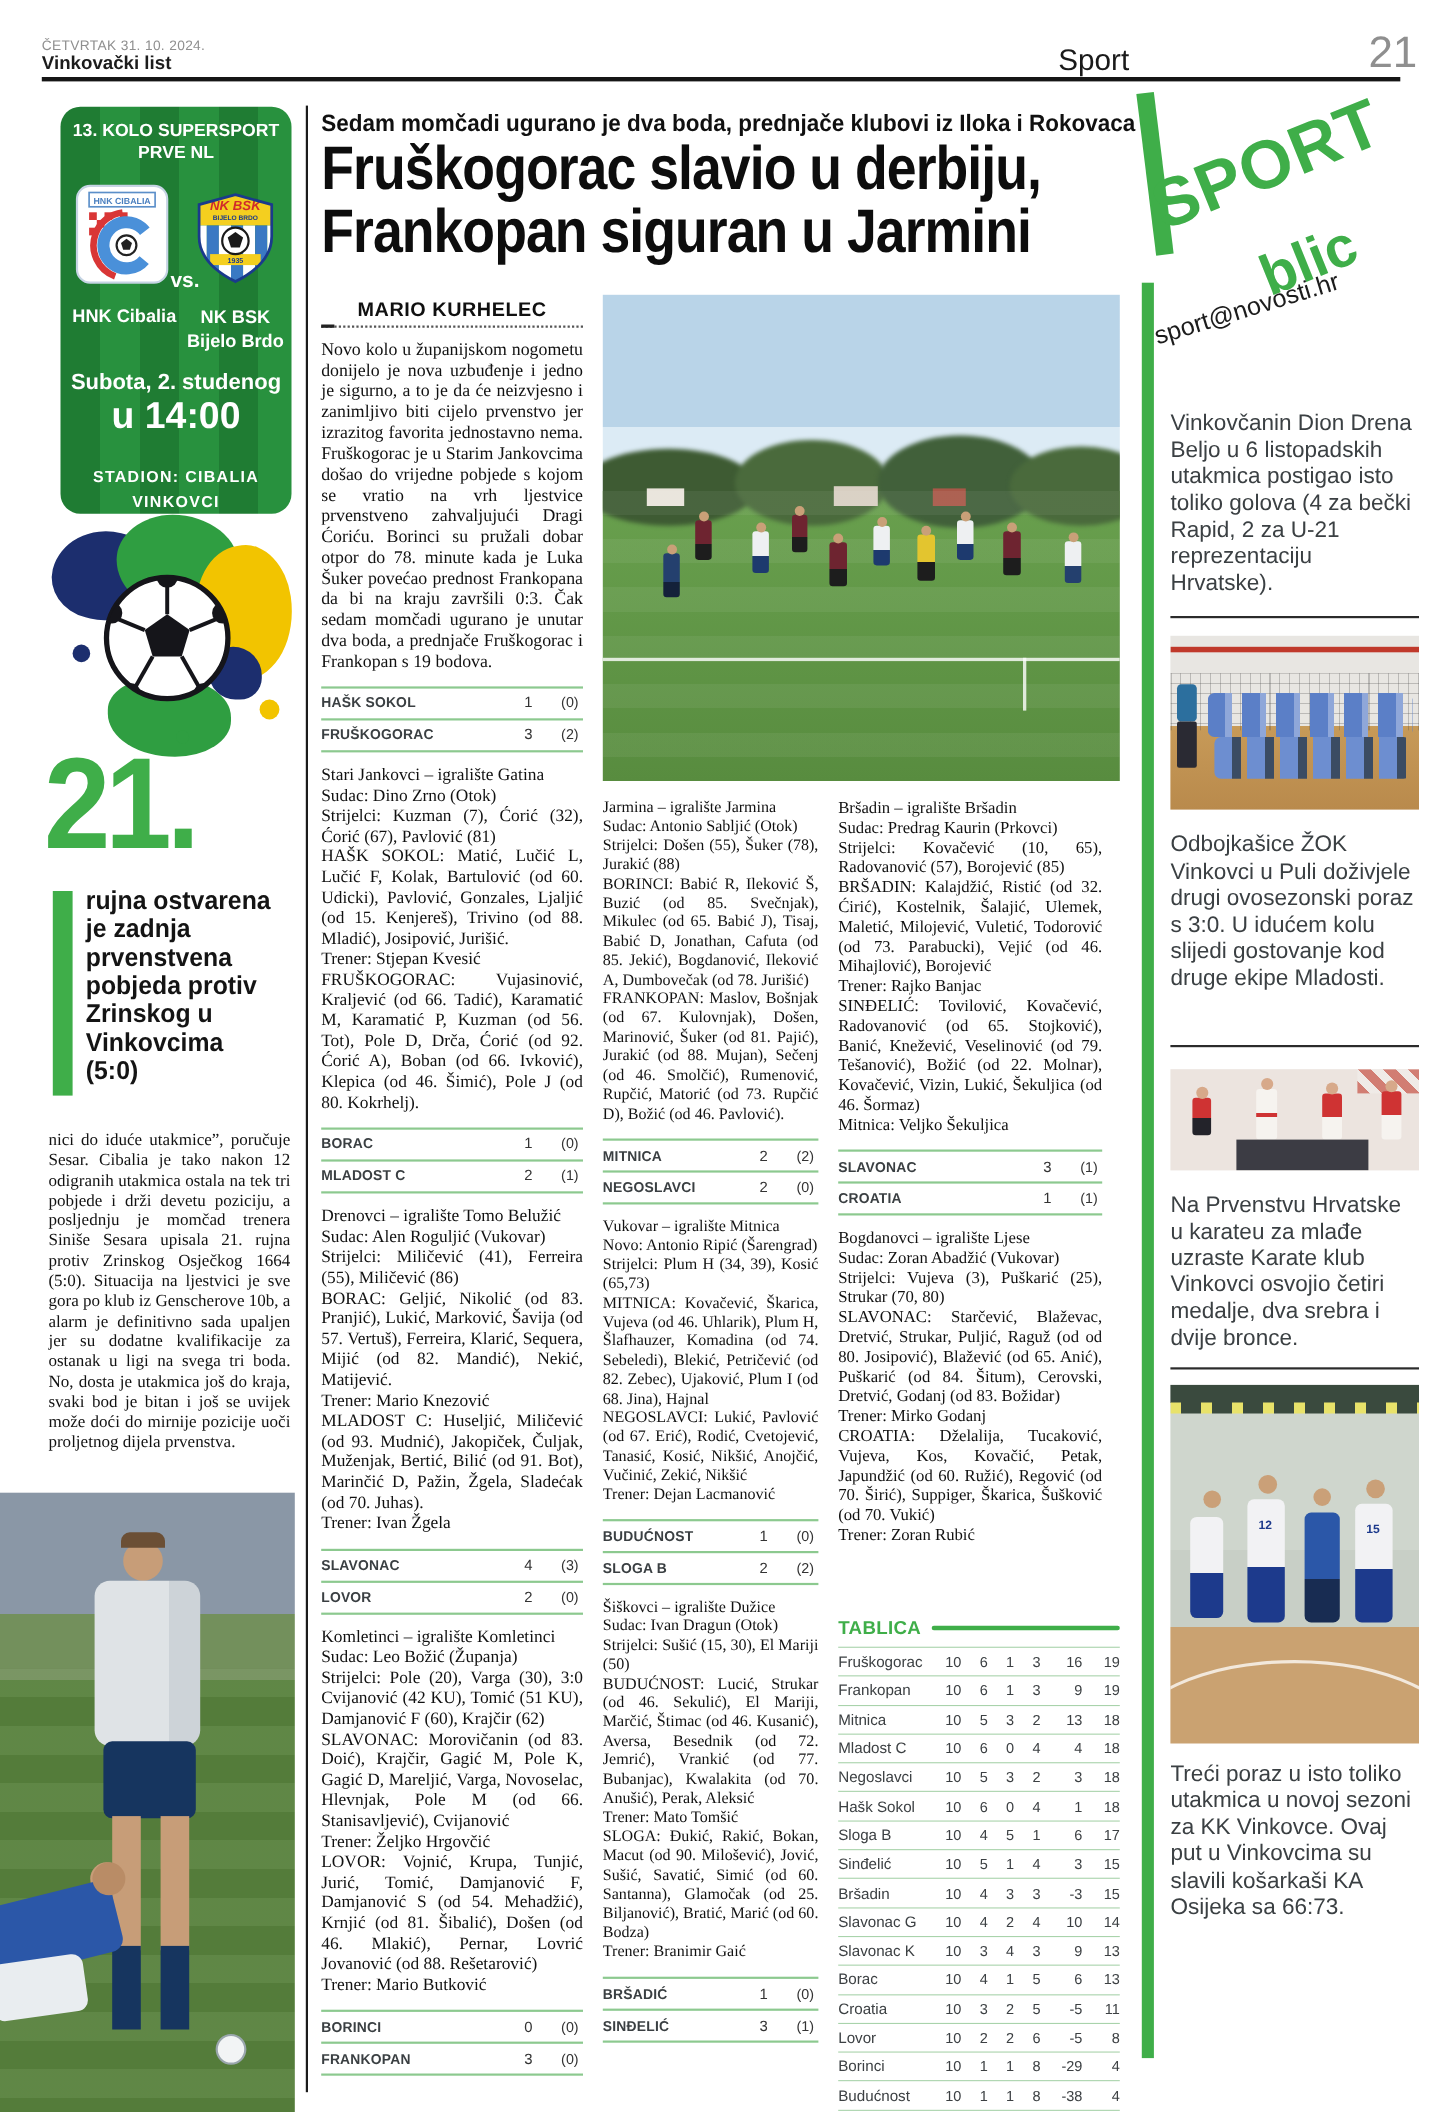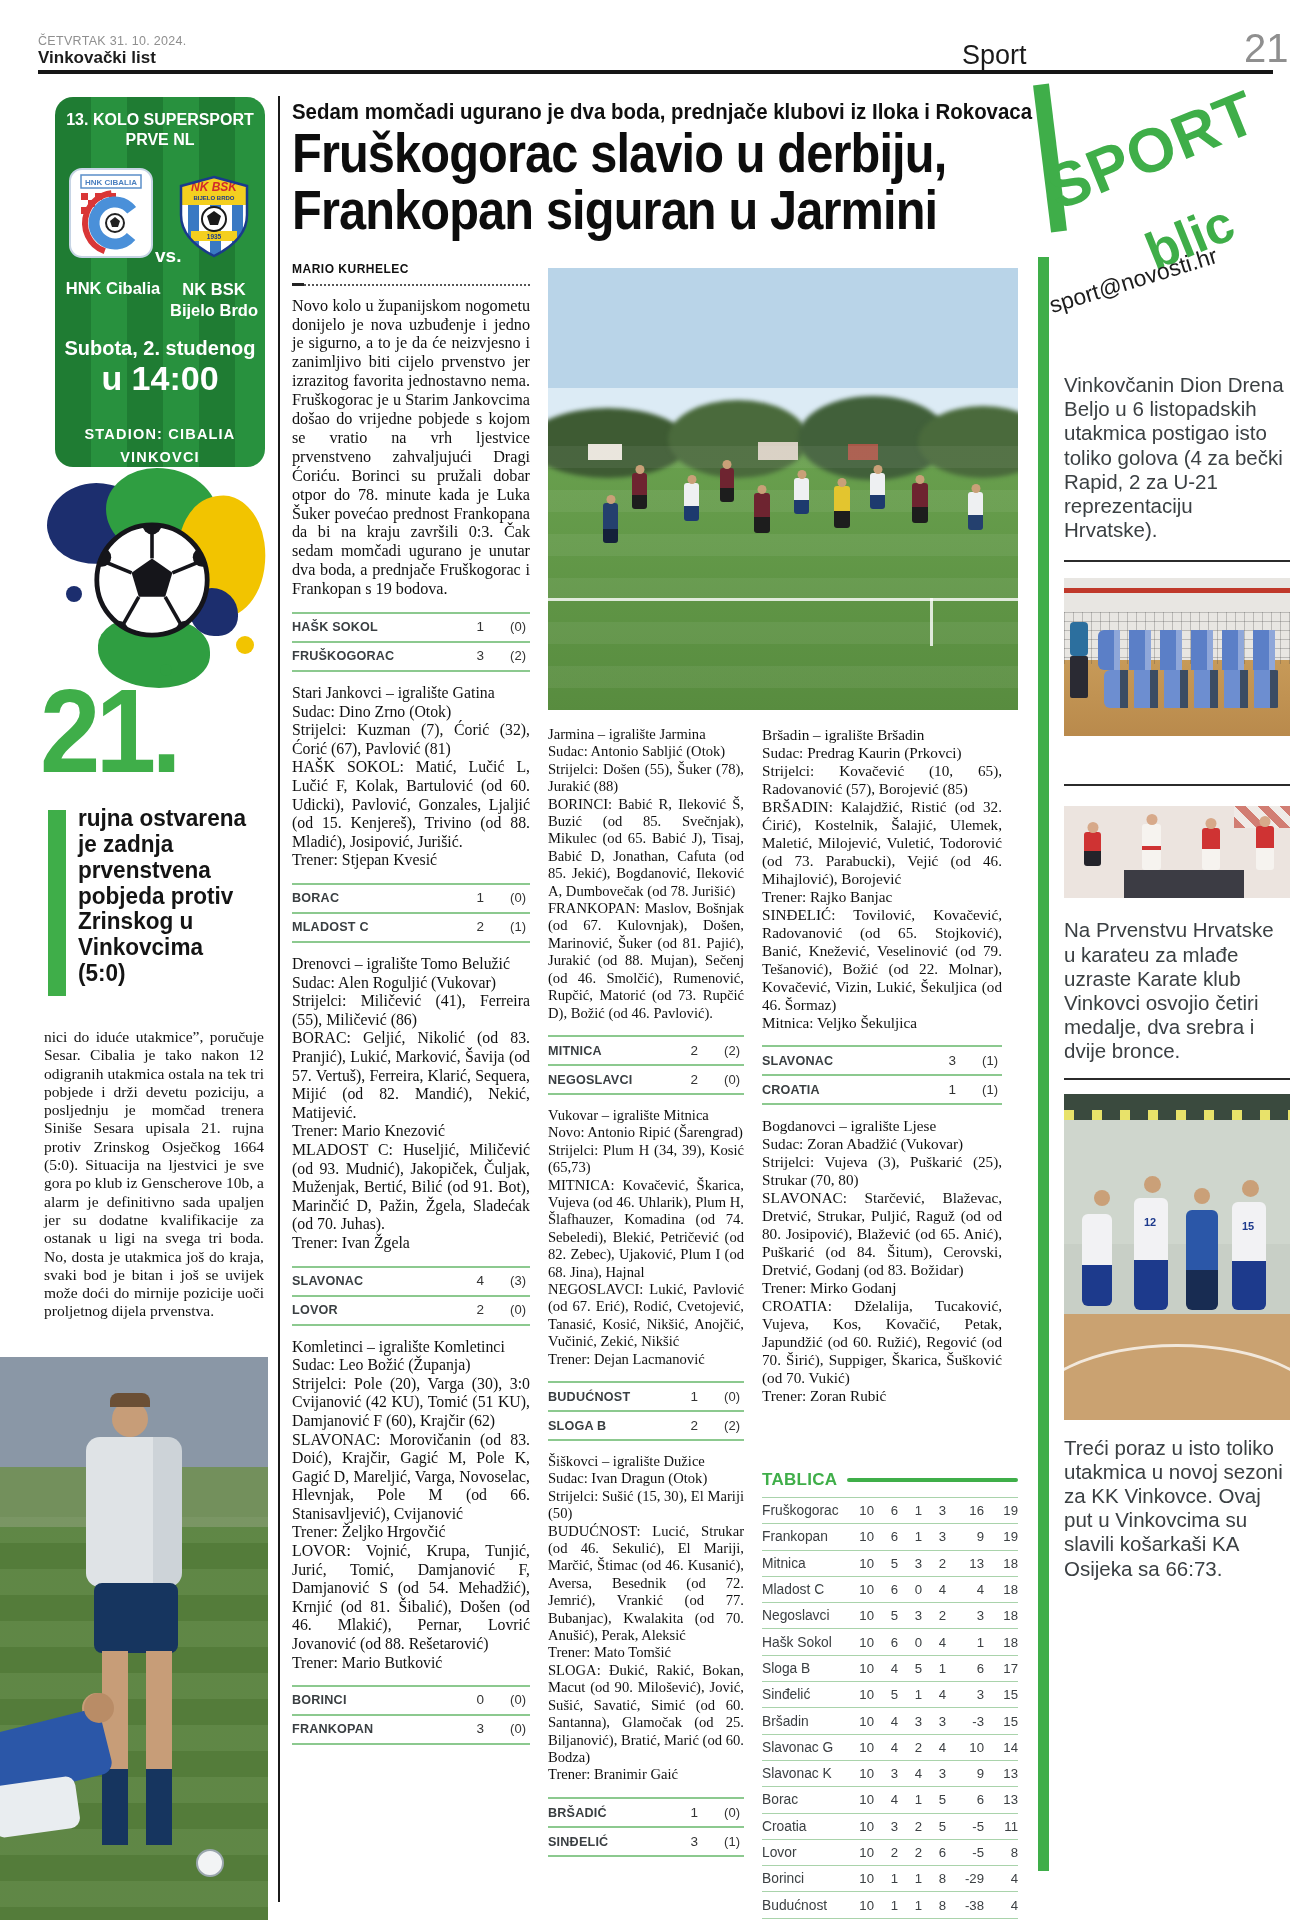--- a/index.html
+++ b/index.html
@@ -59,21 +59,21 @@
   .mp-stripes{position:absolute;left:0;top:178px;right:0;bottom:0;background:repeating-linear-gradient(180deg,rgba(255,255,255,.06) 0 22px,rgba(0,0,0,0) 22px 44px);}
   .mp-line{position:absolute;left:0;top:330px;width:100%;height:3px;background:rgba(255,255,255,.8);}
   .tree{position:absolute;border-radius:50%;filter:blur(2px);}
   .pl{position:absolute;border-radius:3px;}
   .pl::before{content:"";position:absolute;left:50%;top:-8px;transform:translateX(-50%);width:9px;height:9px;border-radius:50%;background:#c9a078;}
   
   .col{position:absolute;}
   .col1{left:292px;top:256px;width:238px;font-size:15.8px;line-height:18.6px;}
   .col2{left:548px;top:726px;width:196px;font-size:14.6px;line-height:17.4px;}
   .col3{left:762px;top:726px;width:240px;font-size:15.2px;line-height:18px;}
-  .byline{margin-top:4px;font-family:"Liberation Sans",sans-serif;font-size:12px;font-weight:700;letter-spacing:.5px;color:#101010;}
+  .byline{margin-top:16px;text-align:center;font-family:"Liberation Sans",sans-serif;font-size:18px;font-weight:700;letter-spacing:.5px;color:#101010;}
   .byline-rule{position:relative;margin:5px 0 11px 0;border-bottom:2px dotted #555;height:0;}
   .byline-rule::before{content:"";position:absolute;left:0;top:-1px;width:12px;height:3px;background:#222;}
   .lead{margin:0 0 2px 0;font-size:16.2px;line-height:18.9px;text-align:justify;}
   .mline{margin:0;text-align:justify;}
   .report{margin:0;}
   
   .scorebox{margin:13px 0 12px 0;border-top:2px solid var(--sline);font-family:"Liberation Sans",sans-serif;}
   .srow{display:flex;align-items:center;height:27px;border-bottom:2px solid var(--sline);}
   .steam{flex:1;font-size:13px;font-weight:600;color:#3a3f42;letter-spacing:.2px;transform:scaleX(.97);transform-origin:left center;}
   .sgoals{width:34px;text-align:right;font-size:13.5px;color:#333;}
@@ -287,20 +287,21 @@
           <span class="shalf">(2)</span>
         </div>
       </div>
     <div class="report">
 
     <p class="mline">Stari Jankovci – igralište Gatina</p>
         <p class="mline">Sudac: Dino Zrno (Otok)</p>
         <p class="mline">Strijelci: Kuzman (7), Ćorić (32), Ćorić (67), Pavlović (81)</p>
         <p class="mline">HAŠK SOKOL: Matić, Lučić L, Lučić F, Kolak, Bartulović (od 60. Udicki), Pavlović, Gonzales, Ljaljić (od 15. Kenjereš), Trivino (od 88. Mladić), Josipović, Jurišić.</p>
         <p class="mline">Trener: Stjepan Kvesić</p>
+        <p class="mline">FRUŠKOGORAC: Vujasinović, Kraljević (od 66. Tadić), Karamatić M, Karamatić P, Kuzman (od 56. Tot), Pole D, Drča, Ćorić (od 92. Ćorić A), Boban (od 66. Ivković), Klepica (od 46. Šimić), Pole J (od 80. Kokrhelj).</p>
       </div>
     <div class="scorebox">
 
     <div class="srow">
           <span class="steam">BORAC</span>
           <span class="sgoals">1</span>
           <span class="shalf">(0)</span>
         </div>
         <div class="srow">
           <span class="steam">MLADOST C</span>
@@ -635,20 +636,21 @@
     <div class="side-text">Vinkovčanin Dion Drena Beljo u 6 listopadskih utakmica postigao isto toliko golova (4 za bečki Rapid, 2 za U-21 reprezentaciju Hrvatske).</div>
     <hr class="side-hr hr1">
     <div class="ph ph-volley">
       <div style="position:absolute;left:0;top:10px;width:100%;height:5px;background:#c0392b;"></div>
       <div style="position:absolute;left:0;top:34px;width:100%;height:52px;background:repeating-linear-gradient(90deg,rgba(70,70,70,.28) 0 1px,transparent 1px 9px),repeating-linear-gradient(180deg,rgba(70,70,70,.28) 0 1px,transparent 1px 9px);"></div>
       <div style="position:absolute;left:6px;top:44px;width:18px;height:34px;border-radius:4px;background:#2c6f9e;"></div>
       <div style="position:absolute;left:6px;top:78px;width:18px;height:42px;border-radius:2px;background:#2a2a33;"></div>
       <div style="position:absolute;left:34px;top:52px;width:186px;height:40px;border-radius:6px;background:repeating-linear-gradient(90deg,#5b7fc7 0 16px,#8fa7d9 16px 22px,transparent 22px 31px);"></div>
       <div style="position:absolute;left:40px;top:92px;width:178px;height:38px;border-radius:6px;background:repeating-linear-gradient(90deg,#6d8ed0 0 16px,#3b4c63 16px 24px,transparent 24px 30px);"></div>
     </div>
+    <div class="side-text">Odbojkašice ŽOK Vinkovci u Puli doživjele drugi ovosezonski poraz s 3:0. U idućem kolu slijedi gostovanje kod druge ekipe Mladosti.</div>
     <hr class="side-hr hr2">
     <div class="ph ph-karate">
       <div style="position:absolute;right:0;top:0;width:56px;height:22px;background:repeating-linear-gradient(45deg,#c0392b 0 8px,#f2efec 8px 16px);opacity:.6;"></div>
       <span class="kid" style="left:20px;top:26px;width:17px;height:34px;background:linear-gradient(180deg,#cf3333 0 55%,#23232a 55% 100%);"></span>
       <span class="kid" style="left:78px;top:18px;width:19px;height:46px;background:linear-gradient(180deg,#f6f3ef 0 48%,#cf3333 48% 56%,#f6f3ef 56% 100%);"></span>
       <span class="kid" style="left:138px;top:22px;width:18px;height:42px;background:linear-gradient(180deg,#cf3333 0 50%,#f6f3ef 50% 100%);"></span>
       <span class="kid" style="left:192px;top:20px;width:18px;height:44px;background:linear-gradient(180deg,#cf3333 0 50%,#f6f3ef 50% 100%);"></span>
       <div style="position:absolute;left:60px;top:64px;width:120px;height:28px;background:#3c3c44;"></div>
     </div>
     <div class="side-text">Na Prvenstvu Hrvatske u karateu za mlađe uzraste Karate klub Vinkovci osvojio četiri medalje, dva srebra i dvije bronce.</div>

